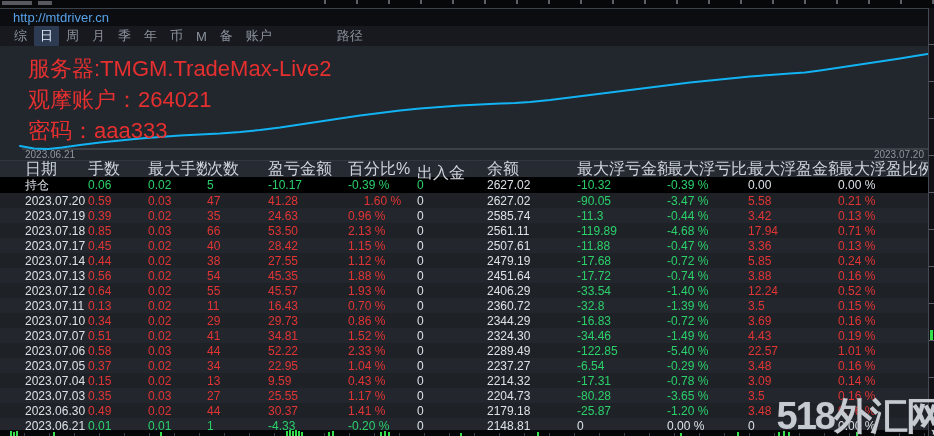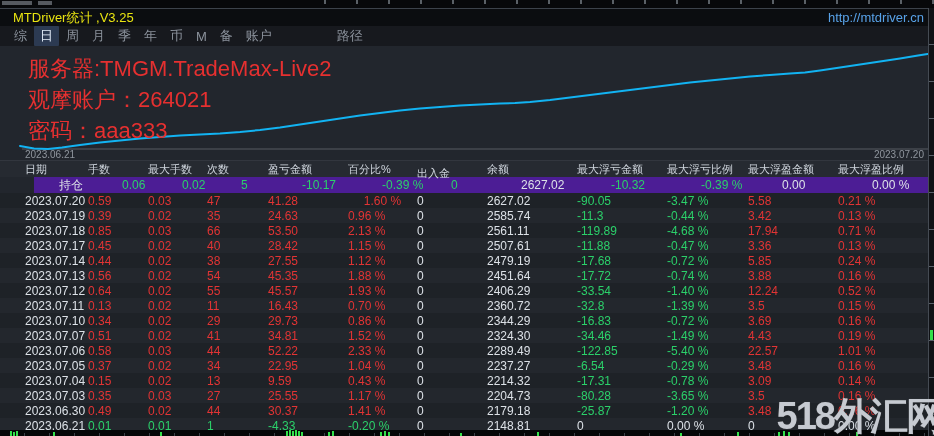--- a/index.html
+++ b/index.html
@@ -31,22 +31,22 @@
   .chart svg{position:absolute;left:0;top:0;}
   .overlay-info{position:absolute;left:28px;top:7px;color:#e63030;font-size:22px;line-height:31px;}
   .axis-date{position:absolute;bottom:0;font-size:10px;color:#90969e;}
   .axis-date.left{left:25px;}
   .axis-date.right{right:10px;}
   
   .table{position:absolute;left:0;top:160px;width:934px;}
   .trow{display:flex;align-items:center;padding-left:25px;box-sizing:border-box;white-space:nowrap;}
   .trow .c{flex:0 0 auto;overflow:hidden;font-size:12px;}
   .trow.header{height:17px;background:#262a31;border-top:1px solid #32363e;color:#cfd5dd;font-size:12.5px;}
-  .trow.header .c{font-size:11px;}
-  .trow.pos{height:16px;background:#4c1d95;margin-left:34px;}
+  .trow.header .c{font-size:16px;}
+  .trow.pos{height:16px;background:#000000;}
   .trow.data-even{height:15px;background:#1e2227;}
   .trow.data-odd{height:15px;background:#23272d;}
   .trow.total{height:13px;background:#0b0d10;}
   .w{color:#dce1e7;} .r{color:#e23434;} .g{color:#2bd06a;}
   
   .bottom-strip{position:absolute;left:0;top:430px;width:934px;height:6px;background:#050607;}
   .bottom-strip .ruler{position:absolute;left:0;bottom:0;width:934px;height:3px;
     background:repeating-linear-gradient(90deg,transparent 0 24px,#3a3f46 24px 25px);}
   .vbar{position:absolute;bottom:0;width:2px;background:#33e04a;}
   
@@ -63,21 +63,20 @@
 
 <div class="screen">
 
   <div class="top-sliver">
     <div class="frag1"></div>
     <div class="frag2"></div>
     <div class="ruler"></div>
   </div>
 
   <div class="titlebar">
-    <span class="title">MTDriver统计 ,V3.25</span>
     <span class="homelink">http://mtdriver.cn</span>
   </div>
 
   <div class="menubar" id="menubar">
       <span class="menu-item">综</span>
       <span class="menu-item selected">日</span>
       <span class="menu-item">周</span>
       <span class="menu-item">月</span>
       <span class="menu-item">季</span>
       <span class="menu-item">年</span>

